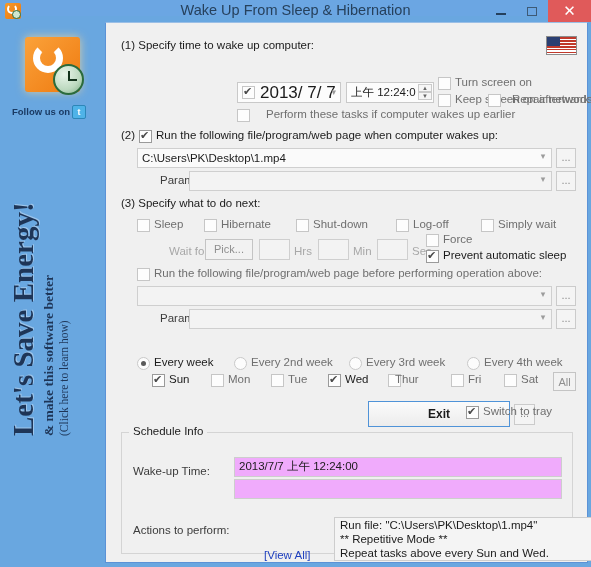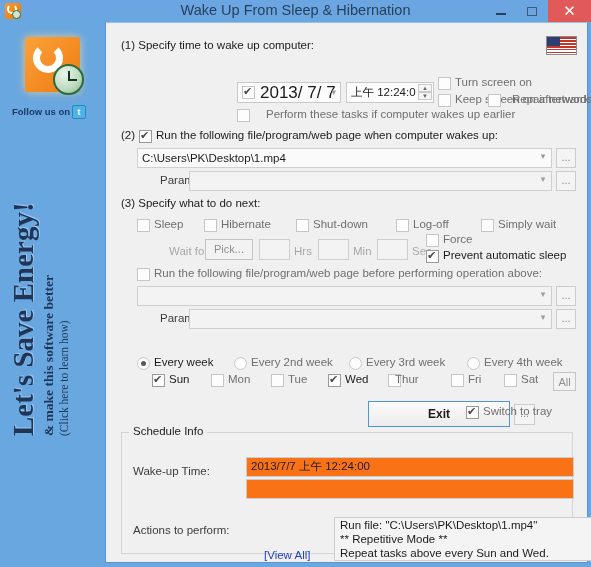--- a/index.html
+++ b/index.html
@@ -271,24 +271,24 @@
     position: absolute; left: 15px; top: 409px;
     width: 452px; height: 122px;
     border: 1px solid #d4d4d4;
   }
   #schedule-legend {
     position: absolute; left: 23px; top: 402px;
     background: #f0f0f0; padding: 0 4px;
     font-size: 11.5px; color: #1b1b1b;
   }
   .info-tb {
-    position: absolute; background: #f97316;
+    position: absolute; background: #f0abfc;
     border: 1px solid #cdcdcd;
     font-size: 11.5px; color: #1b1b1b;
-    padding: 1px 4px; overflow: hidden; margin-left: 12px;
+    padding: 1px 4px; overflow: hidden;
   }
   #actions-box {
     position: absolute; left: 228px; top: 494px;
     width: 328px; height: 44px;
     background: #f4f4f4; border: 1px solid #cdcdcd;
     overflow: hidden;
   }
   #actions-box .ln {
     font-size: 11.5px; color: #1b1b1b;
     line-height: 14px; padding-left: 5px;

